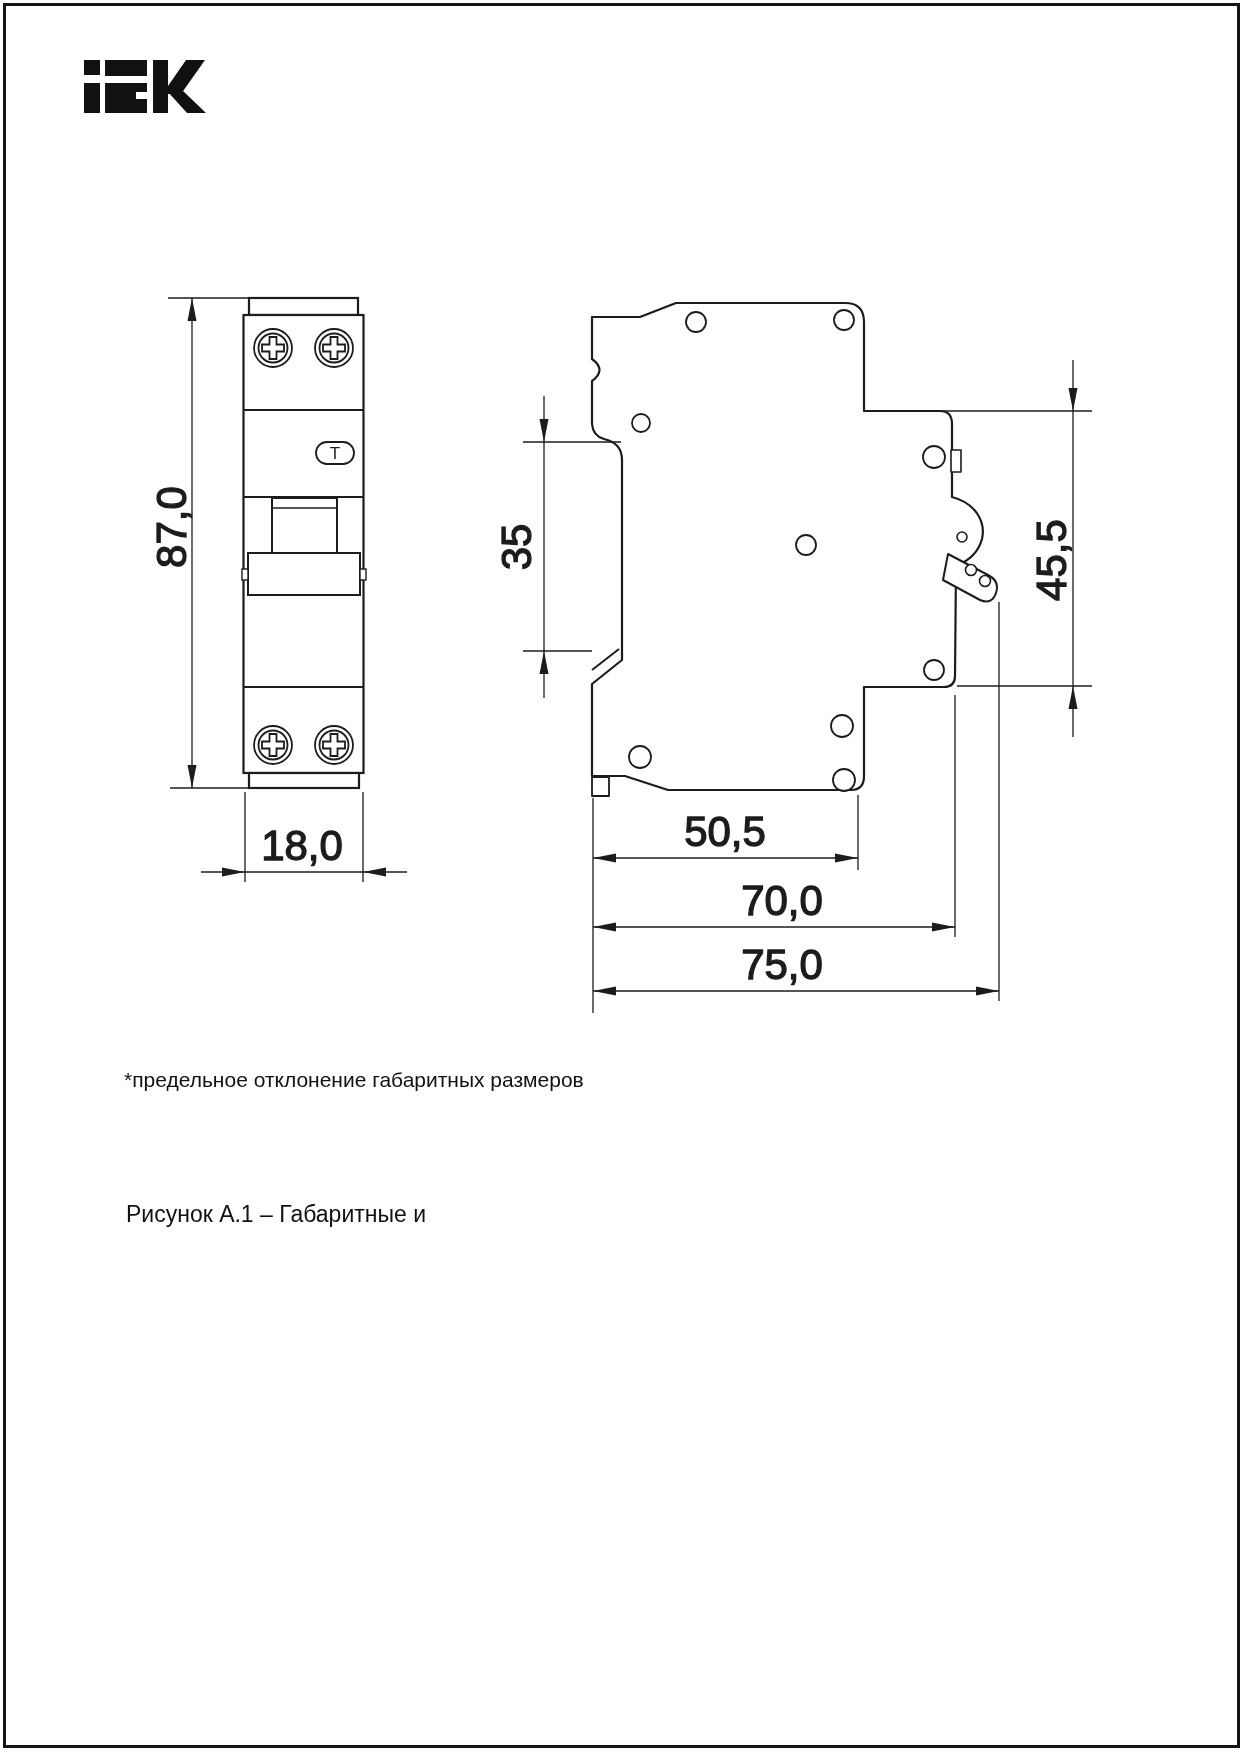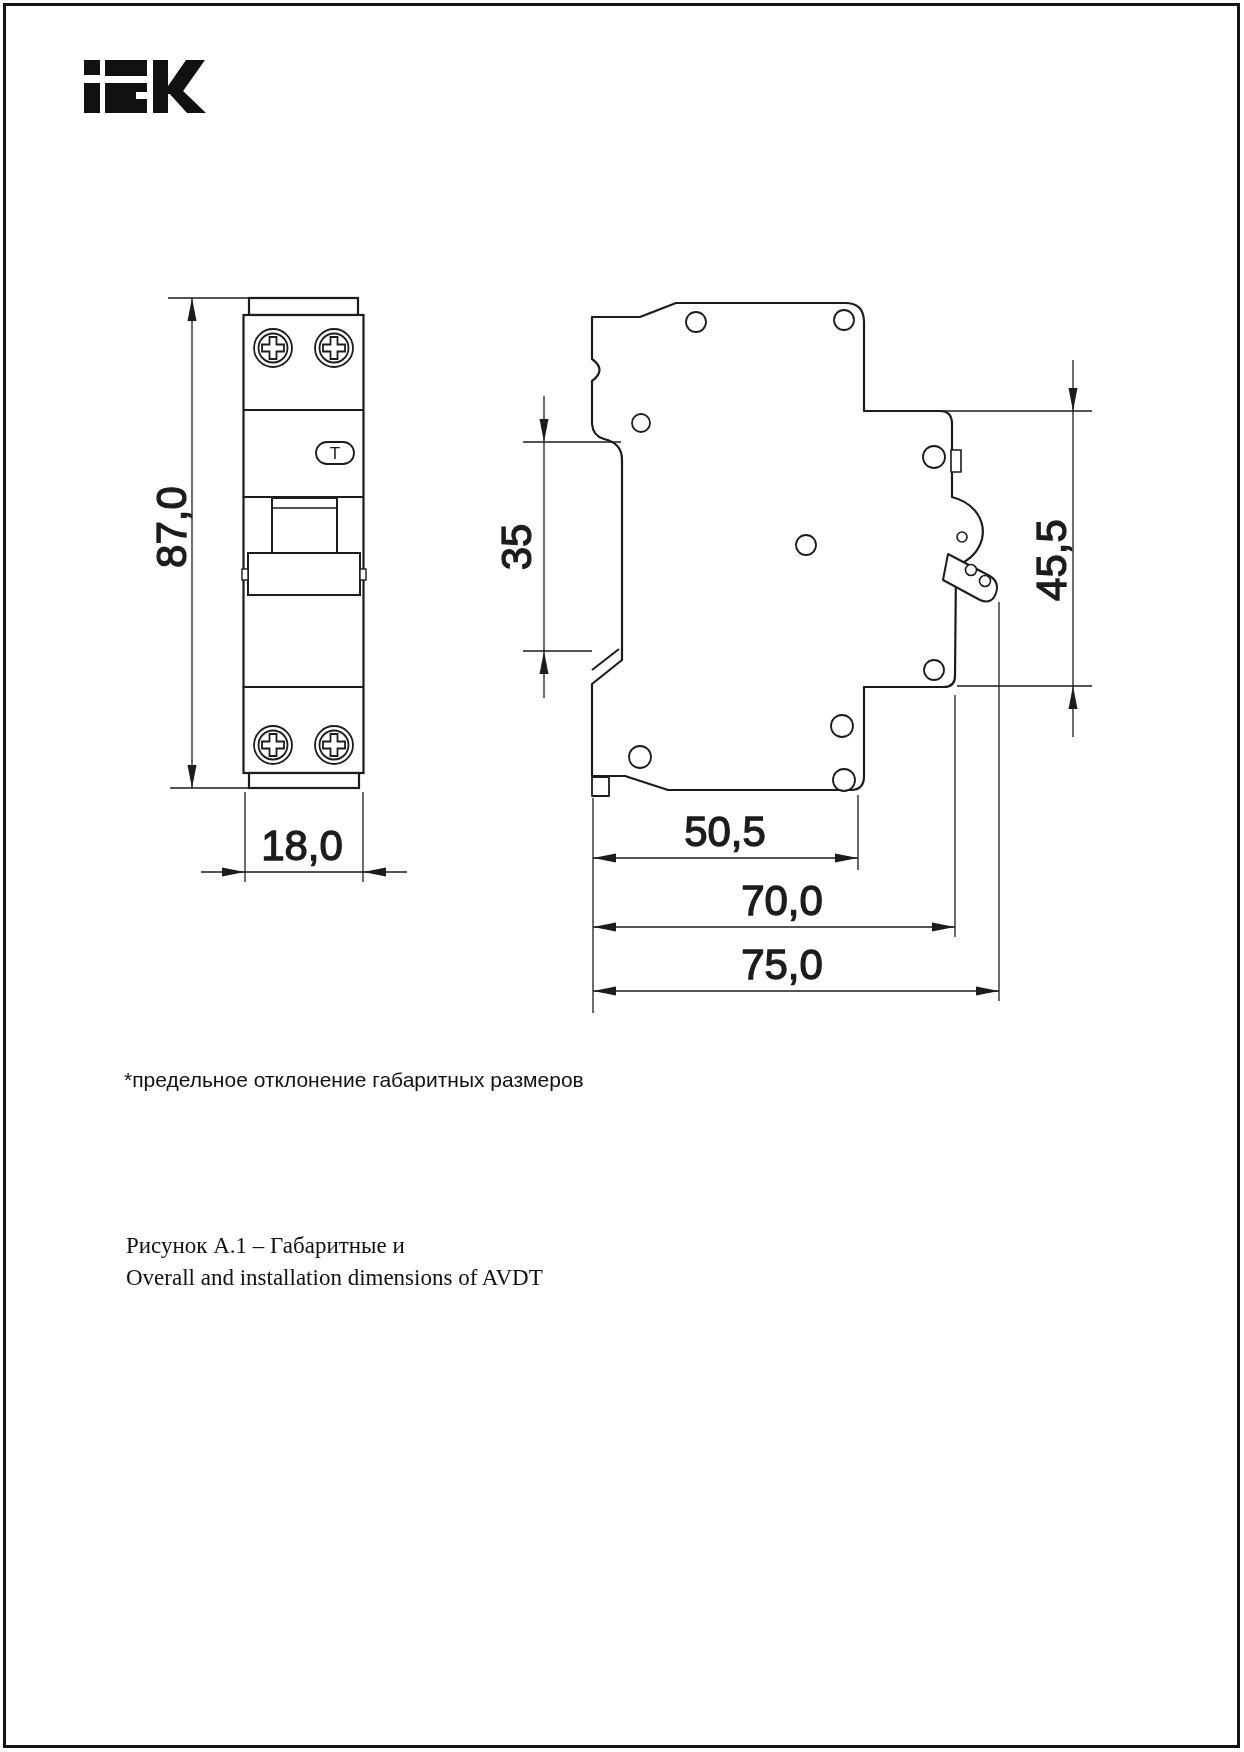--- a/index.html
+++ b/index.html
@@ -4,21 +4,21 @@
 <style>
   html,body{margin:0;padding:0;background:#fff;}
   #page{position:relative;width:1244px;height:1752px;background:#fff;overflow:hidden;
         font-family:"Liberation Sans", sans-serif;color:#1c1c1c;}
   #frame{position:absolute;left:3px;top:3px;right:4px;bottom:4px;border:3px solid #151515;pointer-events:none;}
   #logo{position:absolute;left:84px;top:60px;}
   #drawing{position:absolute;left:0;top:0;}
   .dimtext{font-family:"Liberation Sans", sans-serif;font-size:42px;fill:#1c1c1c;}
   .smalltext{font-family:"Liberation Sans", sans-serif;font-size:17px;fill:#1c1c1c;}
   #footnote{position:absolute;left:84px;top:1066px;font-size:21px;line-height:28px;color:#111;}
-  #caption{position:absolute;left:86px;top:1230px;font-size:23px;line-height:32px;color:#111;font-family:Liberation Serif, serif;}
+  #caption{position:absolute;left:86px;top:1198px;font-size:23px;line-height:32px;color:#111;}
   .tline{display:block;margin-left:40px;}
 </style>
 </head>
 <body>
 
 <div id="page">
   <div id="frame"></div>
 
   <svg id="logo" width="130" height="64" viewBox="0 0 130 64" aria-label="IEK">
     <g fill="#111">
@@ -190,15 +190,14 @@
       <text class="dimtext" x="782" y="979" text-anchor="middle">75,0</text>
     </g>
   </svg>
 
   <div id="footnote">
     <span class="tline">*предельное отклонение габаритных размеров</span>
   </div>
 
   <div id="caption">
     <span class="tline">Рисунок А.1 – Габаритные и</span>
-    <span class="tline">Overall and installation dimensions of AVDT</span>
   </div>
 </div>
 
 </body></html>

